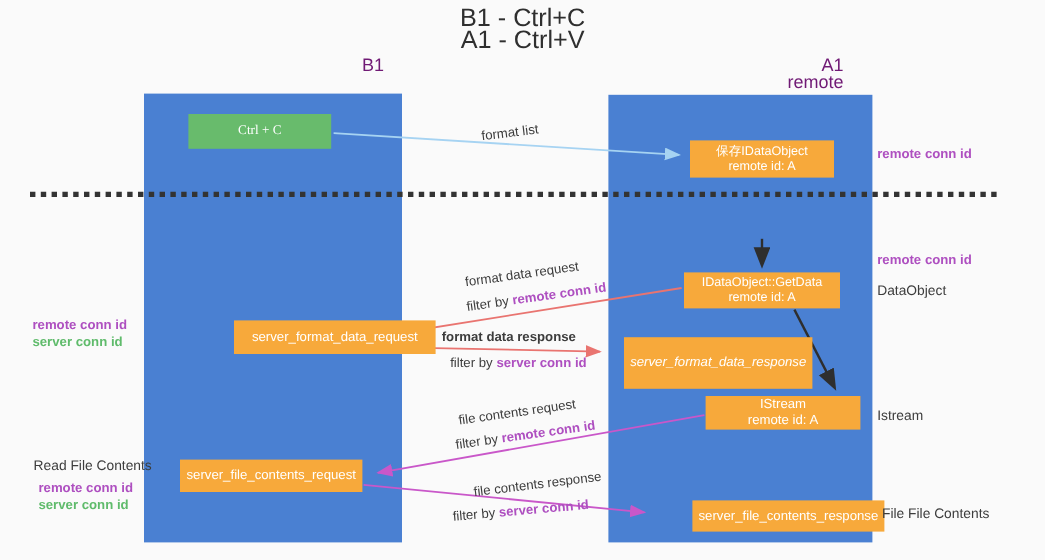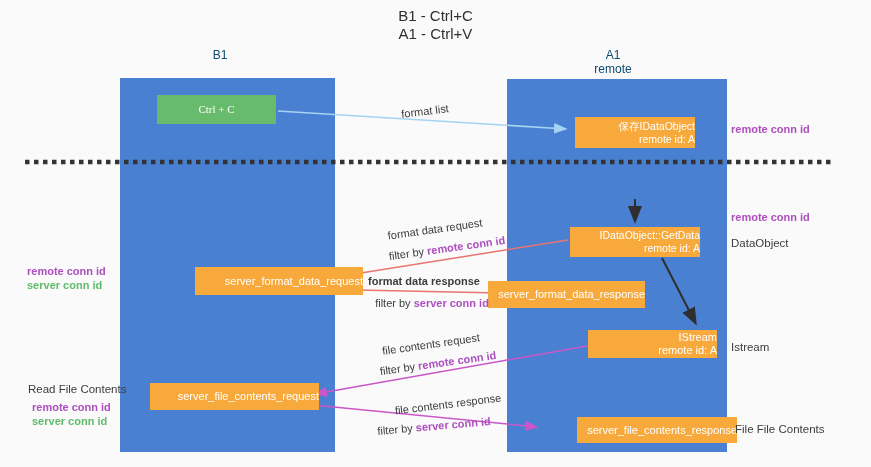--- a/index.html
+++ b/index.html
@@ -1,25 +1,25 @@
 <!DOCTYPE html>
 <html style="--background: #FAFAFA; --lane_blue: #4A80D2; --box_green: #68BB6C; --box_orange: #F7A93B; --purple: #AE4FC0; --green_text: #5FBB6B; --salmon: #E97470; --magenta: #C957C9; --light_blue: #A6D3F2; --arrow_dark: #2E2E2E; --dash: #333333;"><head>
 <meta charset="utf-8">
 <style>
   html,body{margin:0;padding:0;}
   body{font-family:"Liberation Sans","DejaVu Sans",sans-serif;background:#fff;}
   .canvas{position:relative;width:871px;height:467px;overflow:hidden;background:var(--background);}
   .abs{position:absolute;}
-  .title{left:0;right:0;top:7px;text-align:center;font-size:15px;line-height:18px;color:#2f2f2f;}
-  .lane-header{text-align:center;font-size:12px;line-height:14px;color:#0c4a6e;}
+  .title{left:0;right:0;top:7px;text-align:center;font-size:21px;line-height:18px;color:#2f2f2f;}
+  .lane-header{text-align:right;font-size:15px;line-height:14px;color:#701a75;}
   .lane{background:var(--lane_blue);}
   .box{display:flex;flex-direction:column;align-items:center;justify-content:center;
        color:#fff;font-size:11px;line-height:13px;text-align:center;white-space:nowrap;}
   .green{background:var(--box_green);font-family:Liberation Serif, serif;}
-  .orange{background:var(--box_orange);align-items:flex-end;}
+  .orange{background:var(--box_orange);}
   .flabel{font-size:11px;color:#3c3c3c;white-space:nowrap;transform-origin:center;}
   .side{font-size:11.5px;color:#3c3c3c;white-space:nowrap;}
   .purple{color:var(--purple);font-weight:bold;}
   .greent{color:var(--green_text);font-weight:bold;}
   svg.layer{position:absolute;left:0;top:0;pointer-events:none;}
   .s-lightblue{stroke:var(--light_blue);}
   .s-salmon{stroke:var(--salmon);}
   .s-magenta{stroke:var(--magenta);}
   .s-dark{stroke:var(--arrow_dark);}
   .s-dash{stroke:var(--dash);}
@@ -34,21 +34,21 @@
 <div class="canvas">
 
   <div class="abs title">
     <div>B1 - Ctrl+C</div>
     <div>A1 - Ctrl+V</div>
   </div>
 
   <div class="abs lane-header" style="left:120px;top:48px;width:200px;">
     <div>B1</div>
   </div>
-  <div class="abs lane-header" style="left:503px;top:48px;width:220px;">
+  <div class="abs lane-header" style="left:483px;top:48px;width:220px;">
     <div>A1</div>
     <div>remote</div>
   </div>
 
   <div class="abs lane" style="left:120px;top:78px;width:215px;height:374px;"></div>
   <div class="abs lane" style="left:507px;top:79px;width:220px;height:373px;"></div>
 
   <svg class="layer" width="871" height="467" viewBox="0 0 871 467">
     <defs>
       <marker id="ah-lightblue" markerWidth="10" markerHeight="8" refX="8" refY="3.5" orient="auto">
@@ -81,28 +81,28 @@
     <span>保存IDataObject</span>
     <span>remote id: A</span>
   </div>
   <div class="abs box orange" style="left:570px;top:227px;width:130px;height:30px;font-size:10.5px;">
     <span>IDataObject::GetData</span>
     <span>remote id: A</span>
   </div>
   <div class="abs box orange" style="left:156px;top:267px;width:168px;height:28px;margin-left:39px;">
     <span>server_format_data_request</span>
   </div>
-  <div class="abs box orange" style="left:488px;top:281px;width:157px;height:27px;">
+  <div class="abs box orange" style="left:520px;top:281px;width:157px;height:43px;font-style:italic;">
     <span>server_format_data_response</span>
   </div>
   <div class="abs box orange" style="left:588px;top:330px;width:129px;height:28px;">
     <span>IStream</span>
     <span>remote id: A</span>
   </div>
-  <div class="abs box orange" style="left:150px;top:383px;width:152px;height:27px;padding-left:17px;">
+  <div class="abs box orange" style="left:150px;top:383px;width:152px;height:27px;">
     <span>server_file_contents_request</span>
   </div>
   <div class="abs box orange" style="left:545px;top:417px;width:160px;height:26px;margin-left:32px;">
     <span>server_file_contents_response</span>
   </div>
 
   <div class="abs flabel" style="left:425px;top:111px;transform:translate(-50%,-50%) rotate(-7deg);">format list</div>
 
   <div class="abs flabel" style="left:435px;top:229px;transform:translate(-50%,-50%) rotate(-8deg);">format data request</div>
   <div class="abs flabel" style="left:447px;top:248px;transform:translate(-50%,-50%) rotate(-8deg);">

